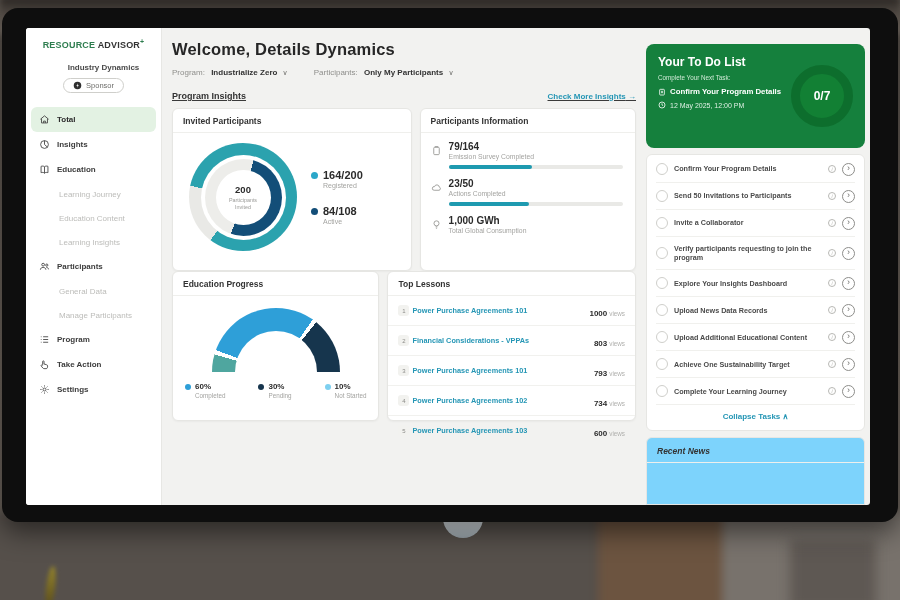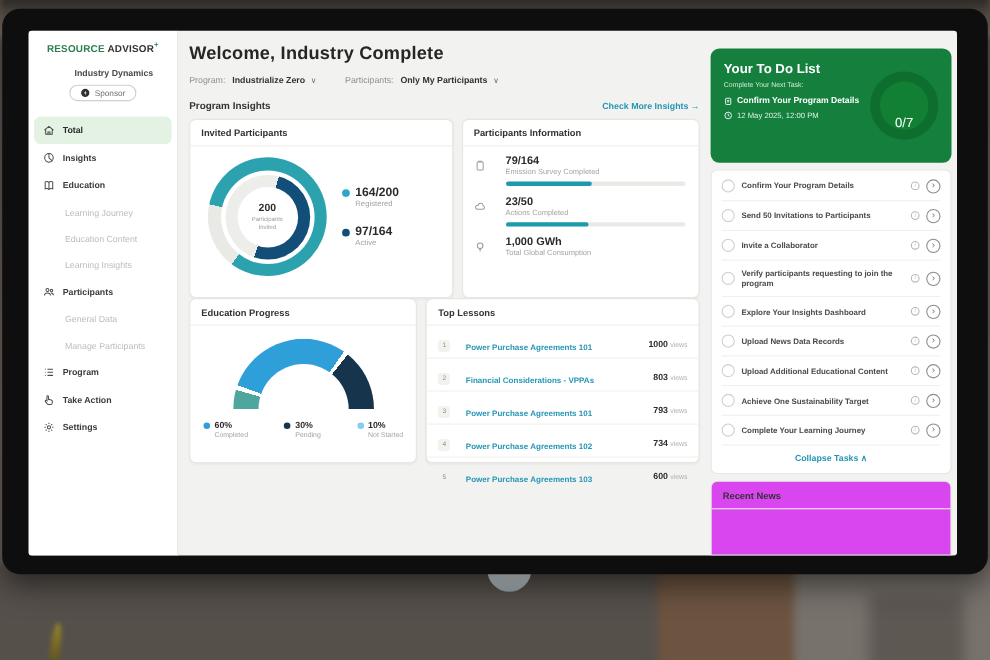--- a/index.html
+++ b/index.html
@@ -43,21 +43,21 @@
   .nav-item.sub { font-weight:normal; color:#bcbcb9; padding-left:33px; height:24px; }
   .nav-item svg { width:11px; height:11px; stroke:#4a4a4a; flex-shrink:0; }
 
   
   .main { flex:1; min-width:0; padding:12px 10px 0 10px; }
   .welcome { font-size:16.5px; font-weight:bold; color:#262626; letter-spacing:.2px; }
   .filters { display:flex; align-items:center; gap:26px; margin-top:9px; font-size:8px; }
   .filters .lab { color:#8f8f8c; }
   .filters .val { font-weight:bold; color:#333; margin-left:4px; }
   .chev { color:#6e6e6b; font-size:7px; margin-left:3px; }
-  .sec-head { display:flex; justify-content:space-between; align-items:center; margin-top:14px; margin-bottom:7px; }
+  .sec-head { display:flex; justify-content:space-between; align-items:center; margin-top:14px; margin-bottom:7px;text-decoration:underline; }
   .sec-title { font-size:9px; font-weight:bold; color:#333; }
   .link { font-size:8px; font-weight:bold; color:#2596b5; cursor:pointer; }
   .cards { display:flex; gap:8px; }
   .card { background:#fff; border:1px solid #e6e6e3; border-radius:6px; box-shadow:0 1px 2px rgba(0,0,0,.04); }
   .card-title { font-size:8.5px; font-weight:bold; color:#333; padding:7px 10px 6px; border-bottom:1px solid #efefec; }
 
   
   .card-invited { width:248px; height:163px; }
   .invited-body { display:flex; align-items:center; gap:14px; padding:10px 8px 0 16px; }
   .donut { width:108px; height:108px; border-radius:50%;
@@ -74,21 +74,21 @@
   .donut-hole .l { font-size:5.4px; color:#9b9b98; margin-top:2px; width:42px; line-height:1.25; }
   .legend-col { display:flex; flex-direction:column; gap:16px; }
   .leg-item { display:flex; gap:5px; align-items:flex-start; }
   .leg-dot { width:7px; height:7px; border-radius:50%; margin-top:3px; flex-shrink:0; }
   .leg-val { font-size:11px; font-weight:bold; color:#2b2b2b; }
   .leg-lab { font-size:7px; color:#a3a3a0; margin-top:1px; }
 
   
   .card-info { width:224px; height:163px; }
   .info-body { padding:8px 12px 0 10px; }
-  .info-row { display:flex; gap:18px; margin-bottom:9px; }
+  .info-row { display:flex; gap:7px; margin-bottom:9px; }
   .info-row svg { width:11px; height:11px; stroke:#9a9a97; margin-top:4px; flex-shrink:0; }
   .info-txt { flex:1; }
   .info-val { font-size:10px; font-weight:bold; color:#2b2b2b; }
   .info-lab { font-size:6.8px; color:#a3a3a0; margin-top:1px; }
   .bar { height:4px; background:#e9e9e6; border-radius:2px; margin-top:5px; }
   .bar i { display:block; height:100%; background:#1e9ab0; border-radius:2px; }
 
   
   .card-edu { width:212px; height:150px; }
   .gauge-wrap { display:flex; justify-content:center; padding-top:12px; }
@@ -98,50 +98,50 @@
   .gauge-hole { position:absolute; left:23px; top:23px; width:82px; height:82px; border-radius:50%; background:#fff;
     display:flex; flex-direction:column; align-items:center; justify-content:flex-end; padding-bottom:2px; }
   .gauge-legend { display:flex; justify-content:space-between; padding:10px 12px 0; }
   .gl-item { display:flex; gap:4px; }
   .gl-dot { width:6px; height:6px; border-radius:50%; margin-top:2px; }
   .gl-pct { font-size:8px; font-weight:bold; color:#2b2b2b; }
   .gl-lab { font-size:6.3px; color:#a3a3a0; margin-top:1px; }
 
   
   .card-lessons { width:254px; height:150px; }
-  .lesson-row { display:flex; align-items:flex-end; gap:14px; padding:5.5px 10px; border-bottom:1px solid #f1f1ee; }
+  .lesson-row { display:flex; align-items:center; gap:3px; padding:5.5px 10px; border-bottom:1px solid #f1f1ee; }
   .lesson-row:last-child { border-bottom:none; }
   .rank { width:11px; height:11px; border-radius:3px; background:#f2f2ef; color:#8b8b88;
     font-size:6px; display:flex; align-items:center; justify-content:center; flex-shrink:0; }
   .lesson-title { flex:1; font-size:7.3px; font-weight:bold; color:#2596b5; cursor:pointer; }
   .views-v { font-size:8px; font-weight:bold; color:#2b2b2b; }
   .views-s { font-size:6.3px; color:#b0b0ad; margin-left:2px; }
 
   
   .rightcol { width:224px; flex-shrink:0; padding:16px 5px 0 0; display:flex; flex-direction:column; }
   .todo-card { background:#15803d; border-radius:8px; color:#fff; padding:11px 12px; display:flex;
     justify-content:space-between; height:104px; flex-shrink:0; }
   .todo-title { font-size:12px; font-weight:bold; }
   .todo-sub { font-size:6.3px; color:#cfe9d6; margin-top:5px; }
   .todo-task { display:flex; gap:4px; align-items:center; font-size:7.8px; font-weight:bold; margin-top:6px; }
   .todo-date { display:flex; gap:4px; align-items:center; font-size:7px; color:#dff0e4; margin-top:5px; }
   .todo-task svg,.todo-date svg { width:8px; height:8px; stroke:#fff; flex-shrink:0; }
   .todo-ring { width:62px; height:62px; border-radius:50%; border:9px solid #0d6e2d; background:#128034;
-    display:flex; align-items:flex-end; justify-content:center; font-size:12px; font-weight:normal; align-self:center; }
+    display:flex; align-items:center; justify-content:center; font-size:12px; font-weight:bold; align-self:center; }
   .todo-list { background:#fff; border:1px solid #e6e6e3; border-radius:6px; margin-top:6px; padding:1px 9px; }
   .todo-item { display:flex; align-items:center; gap:6px; padding:6.5px 0; border-bottom:1px solid #f0f0ed; }
   .todo-item:last-of-type { border-bottom:none; }
   .cb { width:12px; height:12px; border:1.3px solid #cfcfcb; border-radius:50%; flex-shrink:0; cursor:pointer; }
   .todo-label { flex:1; font-size:7.2px; font-weight:bold; color:#4a4a4a; line-height:1.35; }
   .info-i { width:8px; height:8px; border:1px solid #b8b8b4; border-radius:50%; color:#b8b8b4; font-size:5px;
     display:flex; align-items:center; justify-content:center; flex-shrink:0; font-style:italic; }
   .go { width:13px; height:13px; border:1.3px solid #8d8d8a; border-radius:50%; color:#6f6f6c; font-size:9px;
     display:flex; align-items:center; justify-content:center; flex-shrink:0; cursor:pointer; line-height:1; padding-bottom:1px; }
   .collapse { text-align:center; font-size:8px; font-weight:bold; color:#2596b5; padding:7px 0 8px; cursor:pointer; }
-  .news-card { background:#d946ef; border:1px solid #e6e6e3; border-radius:6px 6px 0 0; margin-top:6px; flex:1; }
+  .news-card { background:#7dd3fc; border:1px solid #e6e6e3; border-radius:6px 6px 0 0; margin-top:6px; flex:1;font-style:italic; }
   .news-title { font-size:8.5px; font-weight:bold; color:#333; padding:8px 10px 6px; border-bottom:1px solid #efefec; }
 </style>
 </head>
 <body>
 
 <div class="bg-top"></div>
 <div class="bg-bl"></div>
 <div class="bg-bm"></div>
 <div class="bg-br"></div>
 <div class="bg-br-shape"></div>
@@ -228,21 +228,21 @@
         <svg viewBox="0 0 24 24" fill="none" stroke-width="2">
               <circle cx="12" cy="12" r="3.2"></circle>
               <path d="M12 3v2.5M12 18.5V21M3 12h2.5M18.5 12H21M5.6 5.6l1.8 1.8M16.6 16.6l1.8 1.8M18.4 5.6l-1.8 1.8M7.4 16.6l-1.8 1.8"></path>
             </svg>
         <span>Settings</span>
       </div>
     </div>
   </div>
 
   <div class="main">
-    <div class="welcome">Welcome, Industry Complete</div>
+    <div class="welcome">Welcome, Details Dynamics</div>
 
     <div class="filters">
       <div>
         <span class="lab">Program:</span>
         <span class="val">Industrialize Zero</span>
         <span class="chev">∨</span>
       </div>
       <div>
         <span class="lab">Participants:</span>
         <span class="val">Only My Participants</span>
@@ -274,21 +274,21 @@
             <div class="leg-item">
               <span class="leg-dot" style="background:#2ba7c9"></span>
               <span>
                 <div class="leg-val">164/200</div>
                 <div class="leg-lab">Registered</div>
               </span>
             </div>
             <div class="leg-item">
               <span class="leg-dot" style="background:#134e78"></span>
               <span>
-                <div class="leg-val">97/164</div>
+                <div class="leg-val">84/108</div>
                 <div class="leg-lab">Active</div>
               </span>
             </div>
           </div>
         </div>
       </div>
 
       <div class="card card-info">
         <div class="card-title">Participants Information</div>
         <div class="info-body">

